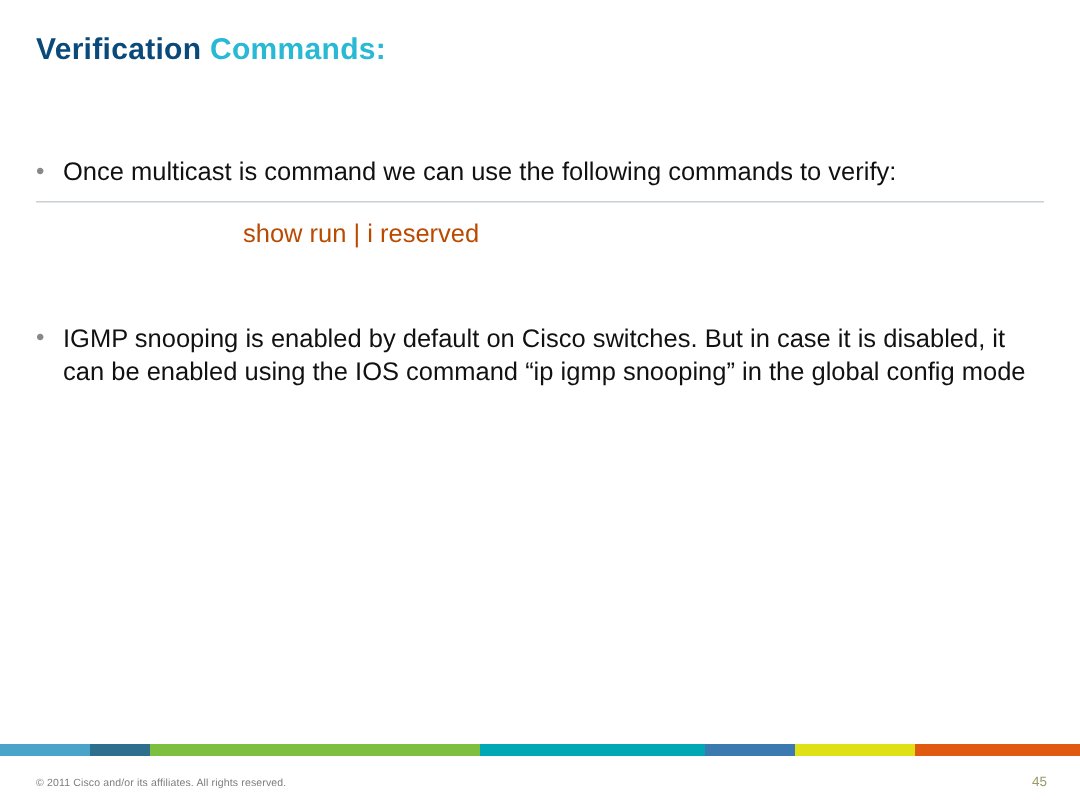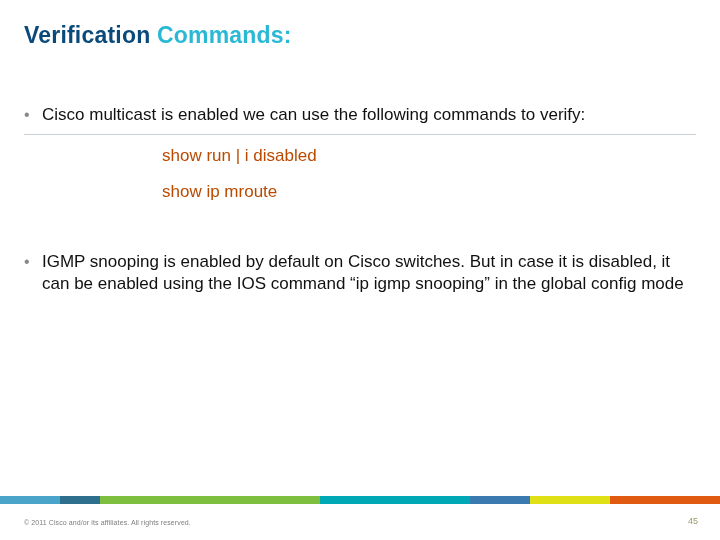--- a/index.html
+++ b/index.html
@@ -1,18 +1,18 @@
 <!DOCTYPE html>
 <html><head>
 <meta charset="utf-8">
 <style>
   * { margin: 0; padding: 0; box-sizing: border-box; }
   html, body { width: 720px; height: 540px; font-family: Arial, Helvetica, sans-serif; background: #fff; overflow: hidden; }
   .slide { position: relative; width: 720px; height: 540px; background: #fff; }
-  .title { position: absolute; top: 22px; left: 24px; font-size: 23px; font-weight: 700; letter-spacing: 0.2px; }
+  .title { position: absolute; top: 22px; left: 24px; font-size: 20px; font-weight: 700; letter-spacing: 0.2px; }
   .title .t-blue { color: #0a4a7a; }
   .title .t-cyan { color: #29b9d4; }
   .body { position: absolute; top: 104px; left: 24px; right: 24px; }
   .bullet { display: flex; align-items: flex-start; margin-bottom: 6px; }
   .bullet .dot { color: #888; font-size: 16px; line-height: 22px; width: 18px; flex: 0 0 18px; }
   .bullet .txt { color: #111; font-size: 17px; line-height: 22px; }
   .hr { border: none; border-bottom: 1px solid #c9d0d6; margin: 8px 0 8px 0; }
   .cmdblock { margin: 10px 0 8px 138px; }
   .cmd { color: #b94a00; font-size: 17px; line-height: 22px; margin: 8px 0 14px 0; font-weight: 400; }
   .spacer { height: 34px; }
@@ -35,27 +35,26 @@
 
   <h1 class="title">
     <span class="t-blue">Verification</span>
     <span class="t-cyan">Commands:</span>
   </h1>
 
   <div class="body">
 
     <div class="bullet">
       <span class="dot">•</span>
-      <span class="txt">Cisco multicast is enabled we can use the following commands to verify:</span>
+      <span class="txt">Once multicast is command we can use the following commands to verify:</span>
     </div>
     <hr class="hr">
 
     <div class="cmdblock">
-      <div class="cmd">show run | i disabled</div>
-      <div class="cmd">show ip mroute</div>
+      <div class="cmd">show run | i reserved</div>
     </div>
 
     <div class="spacer"></div>
 
     <div class="bullet">
       <span class="dot">•</span>
       <span class="txt">IGMP snooping is enabled by default on Cisco switches. But in case it is disabled, it can be enabled using the IOS command “ip igmp snooping” in the global config mode</span>
     </div>
 
   </div>

